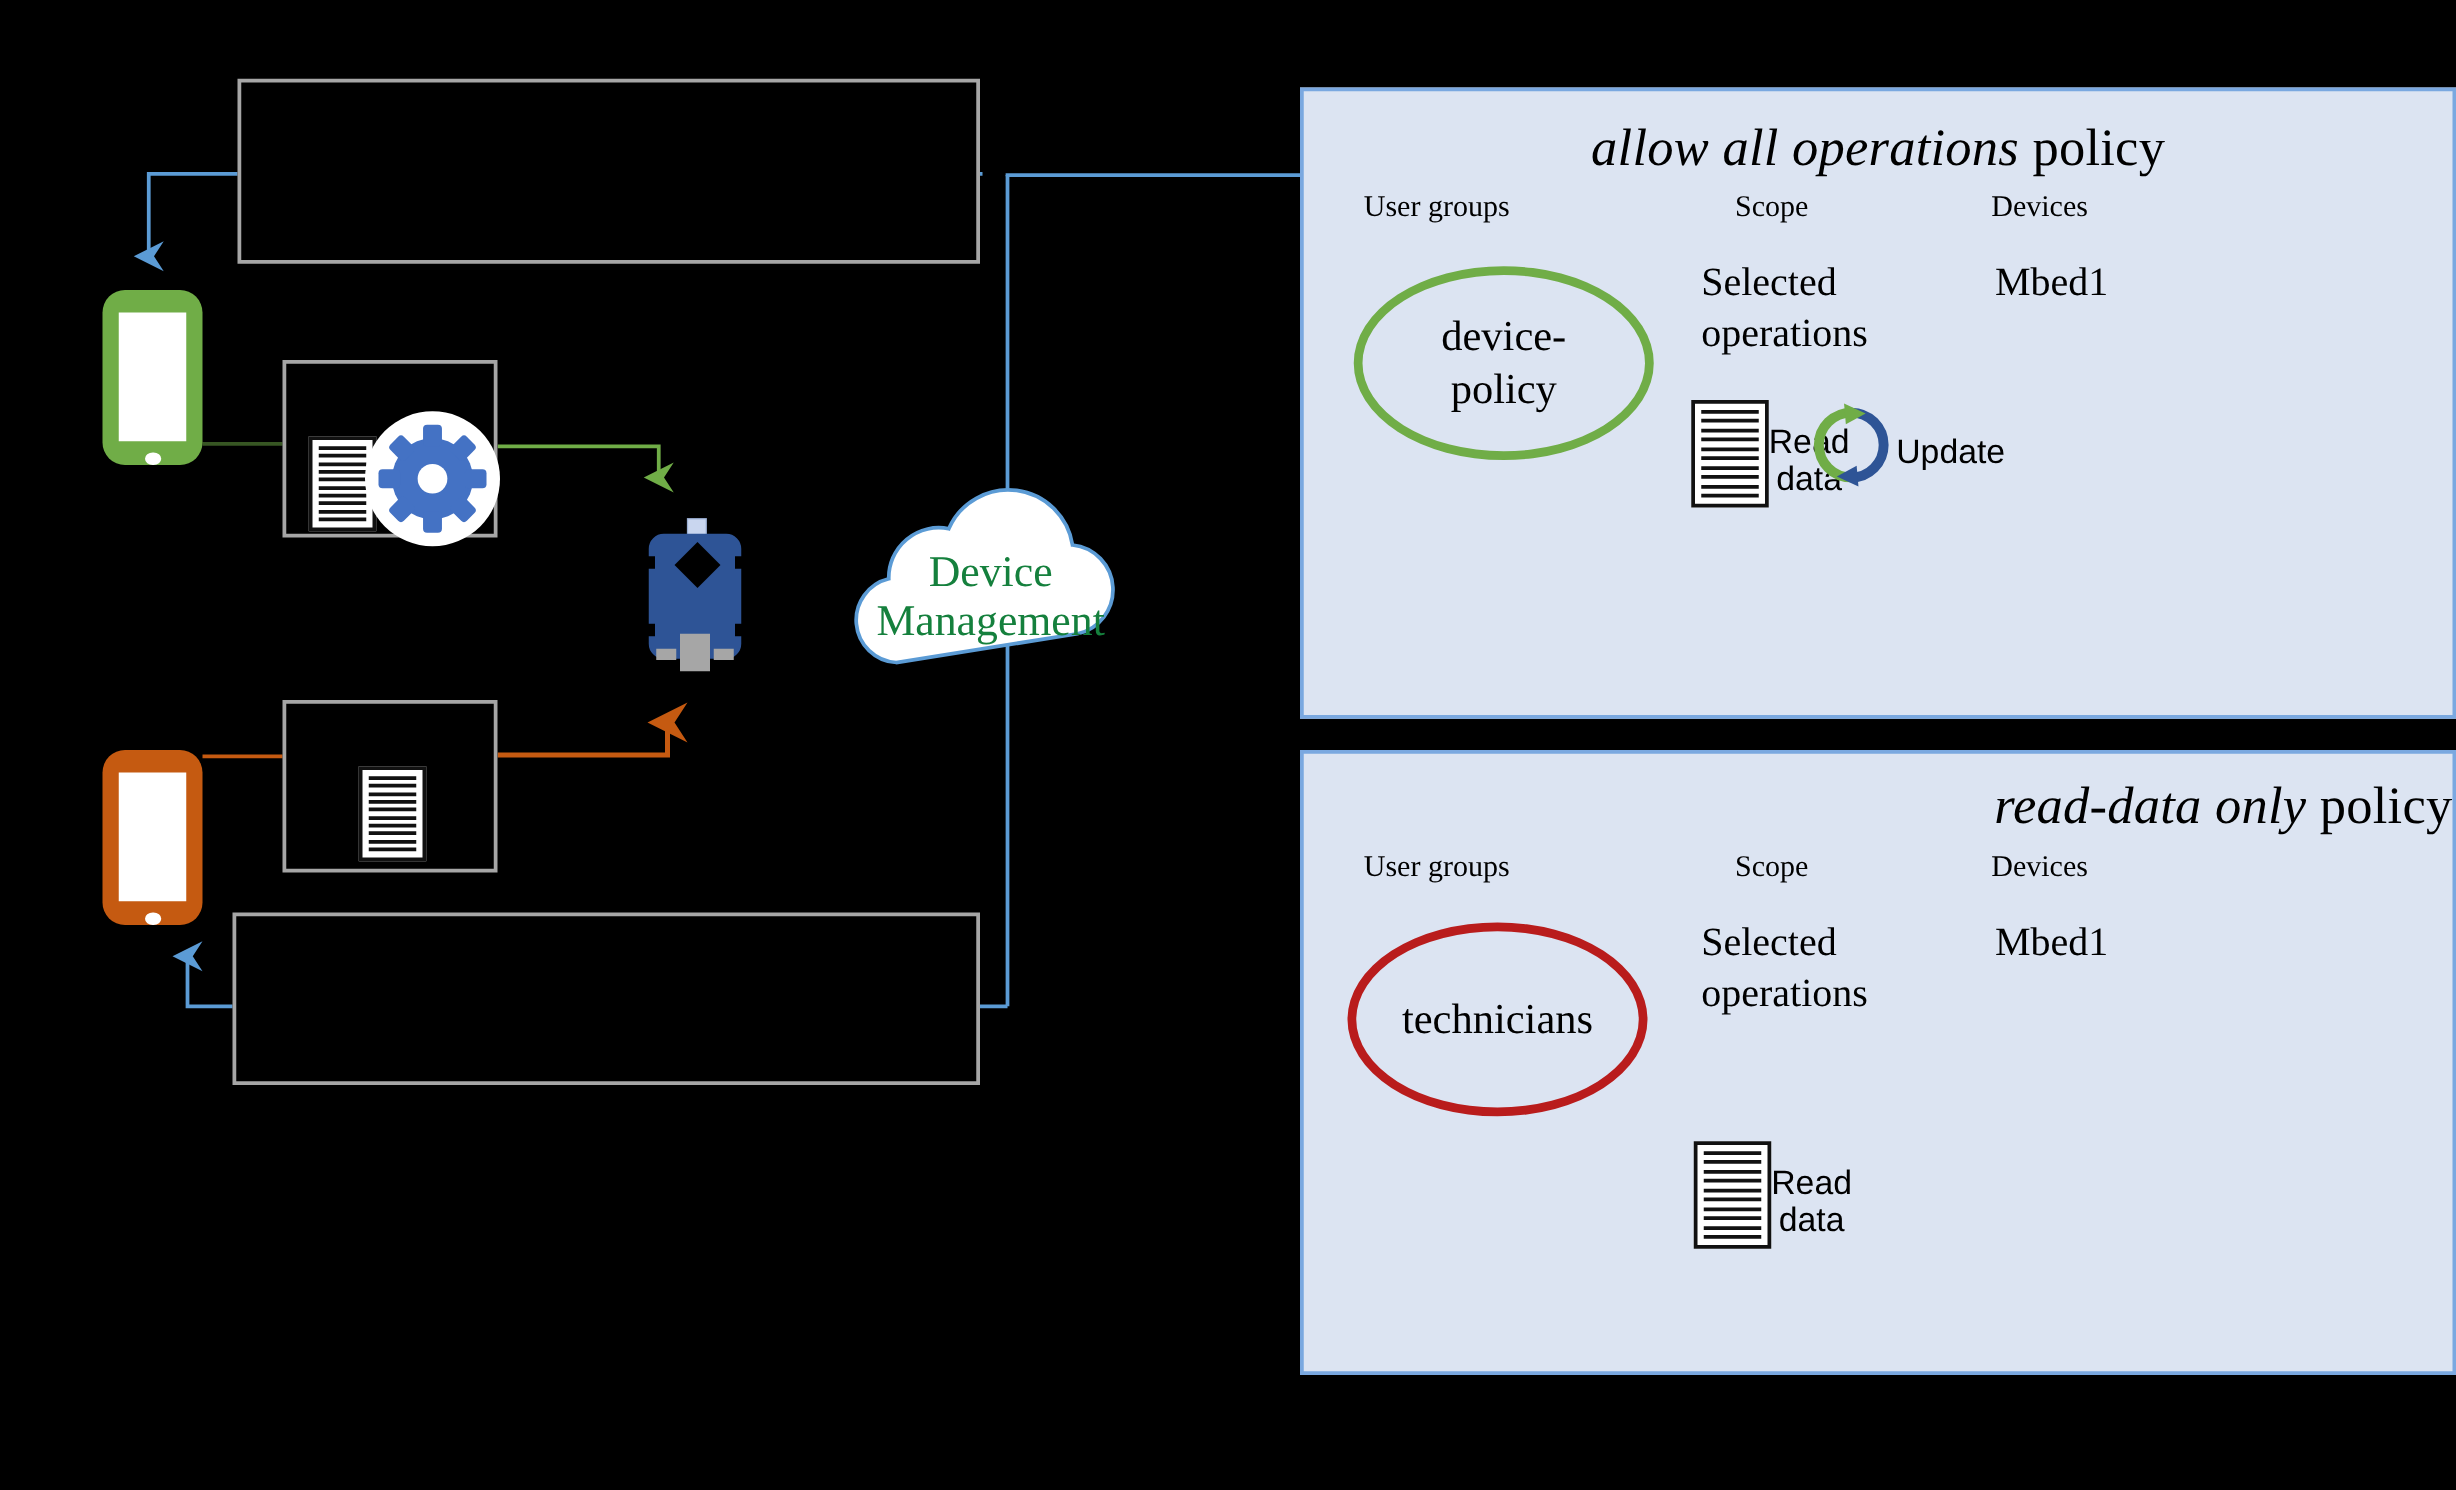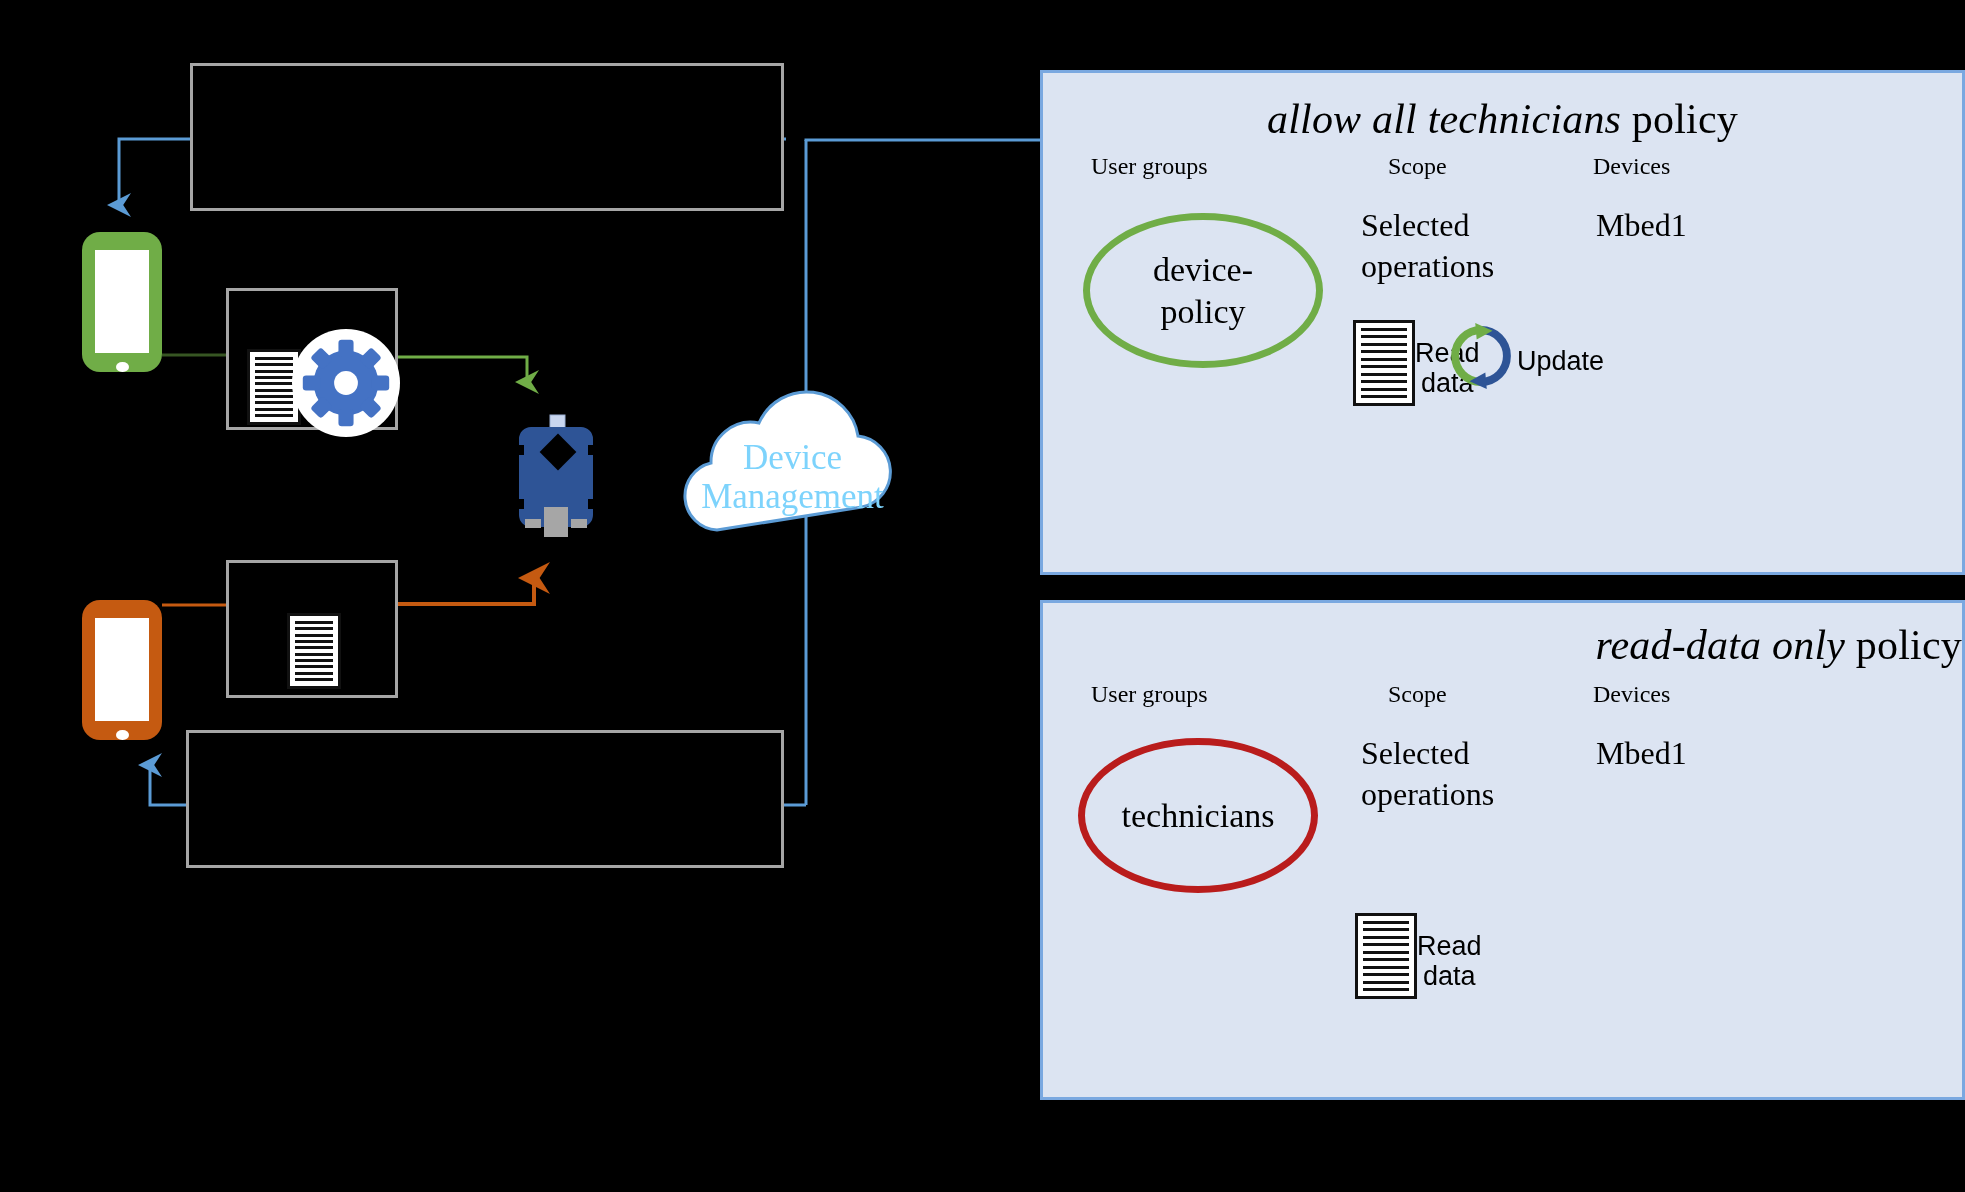--- a/index.html
+++ b/index.html
@@ -58,21 +58,21 @@
   .phone{position:absolute;border-radius:18px;box-sizing:border-box;
          display:flex;flex-direction:column;align-items:center;}
   .phone .screen{background:#fff;width:54px;height:128px;margin-top:18px;}
   .phone .home{width:13px;height:13px;border-radius:50%;background:#fff;margin-top:9px;}
   #phone-green{left:82px;top:232px;width:80px;height:140px;background:#70ad47;}
   #phone-orange{left:82px;top:600px;width:80px;height:140px;background:#c55a11;}
 
   
   #cloud{position:absolute;left:655px;top:400px;width:275px;height:135px;}
   #cloud .ctext{position:absolute;left:0;right:0;top:38px;text-align:center;
-                font-size:35px;line-height:1.12;color:#7dd3fc;}
+                font-size:35px;line-height:1.12;color:#15803d;}
 
   
   #robot{position:absolute;left:513px;top:415px;width:86px;height:122px;}
 
   svg{display:block;overflow:visible;}
   .lines{position:absolute;inset:0;pointer-events:none;}
 </style>
 </head>
 <body>
 
@@ -200,21 +200,21 @@
     <svg width="275" height="135" viewBox="0 0 275 135">
       <path d="M62,130 a34,34 0 0 1 -6,-67 a40,40 0 0 1 48,-40 a52,52 0 0 1 99,13
                a36,36 0 0 1 4,71 z" fill="#ffffff" stroke="#5b9bd5" stroke-width="3"></path>
     </svg>
     <div class="ctext" style="white-space:pre-line;">Device
 Management</div>
   </div>
 
   <div class="panel" id="panel-top">
     <div class="panel-title">
-      <em>allow all technicians</em><span> policy</span>
+      <em>allow all operations</em><span> policy</span>
     </div>
 
     <div class="col-head" style="left:48px;top:80px;">User groups</div>
     <div class="col-head" style="left:345px;top:80px;">Scope</div>
     <div class="col-head" style="left:550px;top:80px;">Devices</div>
 
     <div class="col-sub" style="left:318px;top:132px;white-space:pre-line;">Selected
 operations</div>
     <div class="col-sub" style="left:553px;top:132px;">Mbed1</div>
 

